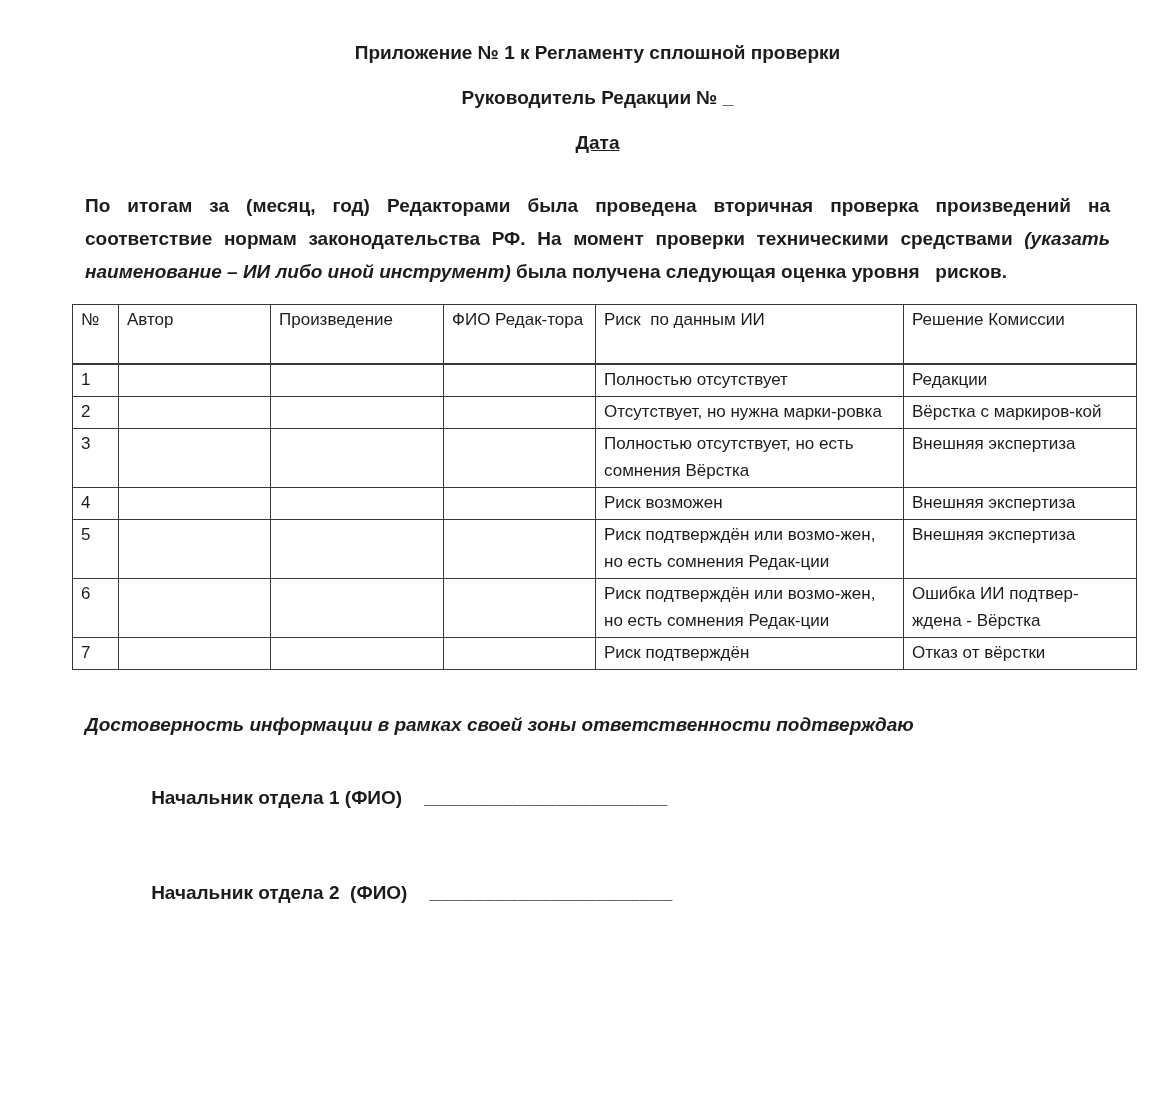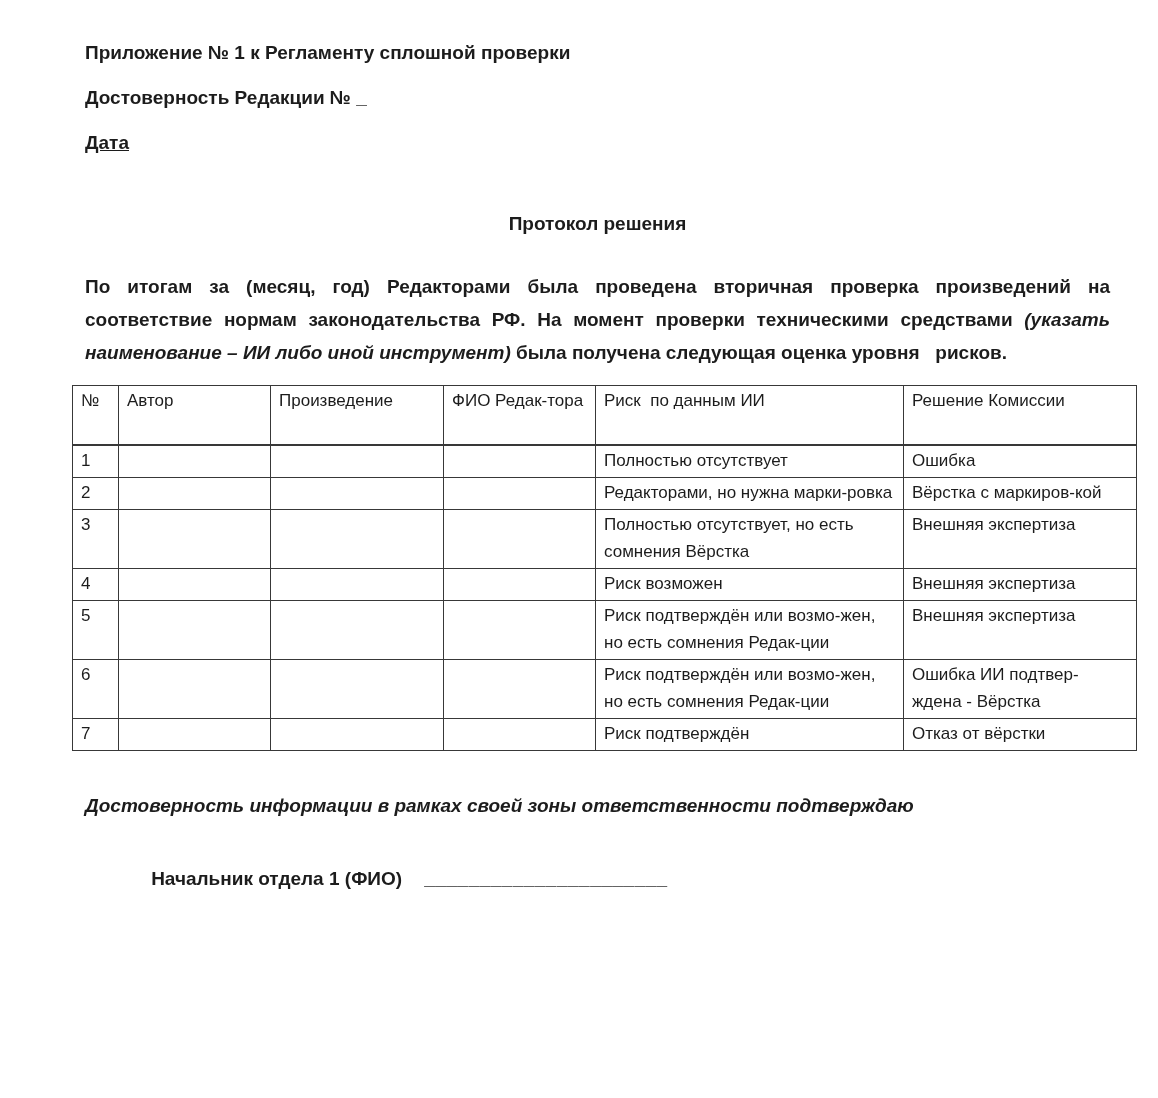--- a/index.html
+++ b/index.html
@@ -14,21 +14,21 @@
   }
   .page {
     box-sizing: border-box;
     width: 1158px;
     height: 1098px;
     padding: 42px 48px 0 85px;
     background: #ffffff;
   }
   
   .approval-block {
-    text-align: left;
+    text-align: center;
     font-size: 19px;
     font-weight: bold;
   }
   .hdr-line {
     line-height: 21px;
     margin-bottom: 24px;
     white-space: pre-wrap;
   }
   .hdr-line:last-child { margin-bottom: 0; text-decoration: underline; }
   
@@ -91,25 +91,24 @@
   }
   .sig-row .blank { margin-left: 22px; letter-spacing: 0.5px; margin-top: 22px; }
 </style>
 </head>
 <body>
 
 <div class="page">
 
   <div class="approval-block">
     <div class="hdr-line">Приложение № 1 к Регламенту сплошной проверки</div>
-    <div class="hdr-line">Достоверность Редакции № _</div>
+    <div class="hdr-line">Руководитель Редакции № _</div>
     <div class="hdr-line">Дата</div>
   </div>
 
-  <div class="doc-title">Протокол решения</div>
 
   <div class="intro"><span>По итогам за (месяц, год) Редакторами была проведена вторичная проверка произведений на соответствие нормам законодательства РФ. На момент проверки техническими средствами </span><span class="italic">(указать наименование – ИИ либо иной инструмент)</span><span> была получена следующая оценка уровня   рисков.</span></div>
 
   <table class="decision-table">
     <colgroup>
       <col style="width:46px">
       <col style="width:152px">
       <col style="width:173px">
       <col style="width:152px">
       <col style="width:308px">
@@ -125,28 +124,28 @@
         <th>Решение Комиссии</th>
       </tr>
     </thead>
     <tbody>
       <tr>
         <td>1</td>
         <td></td>
         <td></td>
         <td></td>
         <td>Полностью отсутствует</td>
-        <td>Ошибка</td>
+        <td>Редакции</td>
       </tr>
       <tr>
         <td>2</td>
         <td></td>
         <td></td>
         <td></td>
-        <td>Редакторами, но нужна марки-ровка</td>
+        <td>Отсутствует, но нужна марки-ровка</td>
         <td>Вёрстка с маркиров-кой</td>
       </tr>
       <tr>
         <td>3</td>
         <td></td>
         <td></td>
         <td></td>
         <td>Полностью отсутствует, но есть сомнения Вёрстка</td>
         <td>Внешняя экспертиза</td>
       </tr>
@@ -183,14 +182,17 @@
         <td>Отказ от вёрстки</td>
       </tr>
     </tbody>
   </table>
 
   <div class="confirm-line">Достоверность информации в рамках своей зоны ответственности подтверждаю</div>
 
   <div class="sig-row">
     <span>Начальник отдела 1 (ФИО)</span><span class="blank">______________________</span>
   </div>
+  <div class="sig-row">
+    <span>Начальник отдела 2  (ФИО)</span><span class="blank">______________________</span>
+  </div>
 
 </div>
 
 </body></html>

